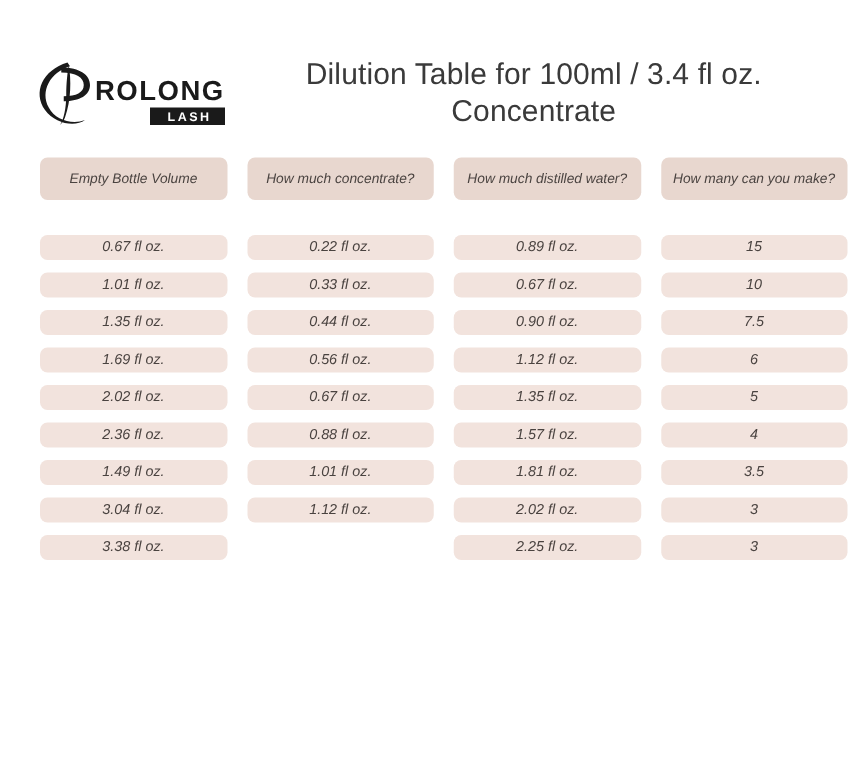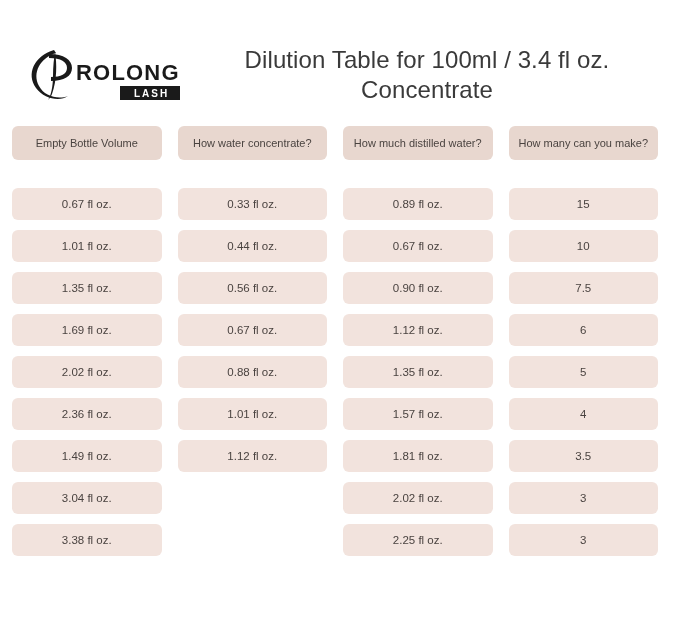--- a/index.html
+++ b/index.html
@@ -48,24 +48,25 @@
     color: #3a3a3a;
     font-weight: 400;
     letter-spacing: 0.1px;
     margin: 6px 0 0 0;
   }
 
   
   .table {
     position: absolute;
     top: 126px;
-    left: 12px;
+    left: 32px;
     width: 646px;
     display: flex;
     gap: 16px;
+    font-style: italic;
   }
   .column {
     flex: 1 1 0;
     display: flex;
     flex-direction: column;
     gap: 10px;
   }
   .head-cell {
     background: #e8d7cf;
     border-radius: 6px;
@@ -75,21 +76,21 @@
     justify-content: center;
     text-align: center;
     font-size: 11px;
     color: #4a4340;
     padding: 0 6px;
     box-sizing: border-box;
   }
   .cell {
     background: #f2e3dd;
     border-radius: 6px;
-    height: 32px;
+    height: 20px;
     display: flex;
     align-items: center;
     justify-content: center;
     font-size: 11.5px;
     color: #4a4340;
     box-sizing: border-box;
   }
   .spacer-row {
     height: 8px;
   }
@@ -131,22 +132,23 @@
       <div class="cell">1.35 fl oz.</div>
       <div class="cell">1.69 fl oz.</div>
       <div class="cell">2.02 fl oz.</div>
       <div class="cell">2.36 fl oz.</div>
       <div class="cell">1.49 fl oz.</div>
       <div class="cell">3.04 fl oz.</div>
       <div class="cell">3.38 fl oz.</div>
     </div>
 
     <div class="column">
-      <div class="head-cell">How water concentrate?</div>
+      <div class="head-cell">How much concentrate?</div>
       <div class="spacer-row"></div>
+      <div class="cell">0.22 fl oz.</div>
       <div class="cell">0.33 fl oz.</div>
       <div class="cell">0.44 fl oz.</div>
       <div class="cell">0.56 fl oz.</div>
       <div class="cell">0.67 fl oz.</div>
       <div class="cell">0.88 fl oz.</div>
       <div class="cell">1.01 fl oz.</div>
       <div class="cell">1.12 fl oz.</div>
     </div>
 
     <div class="column">

